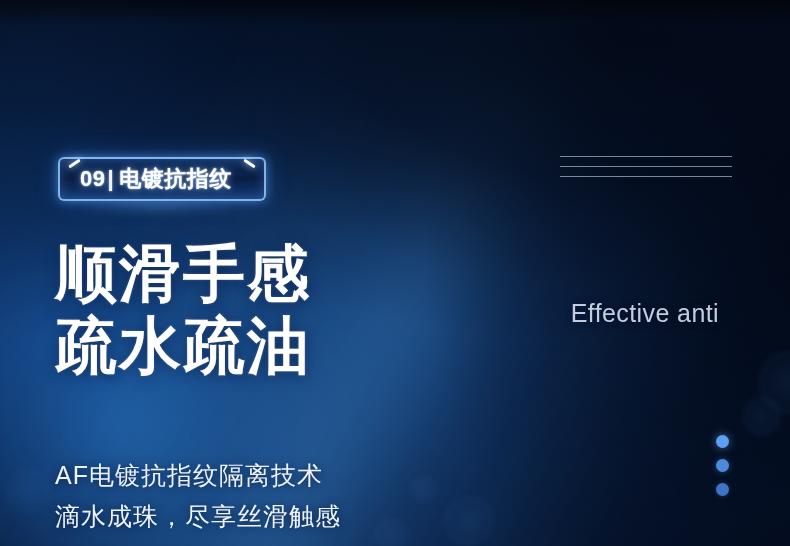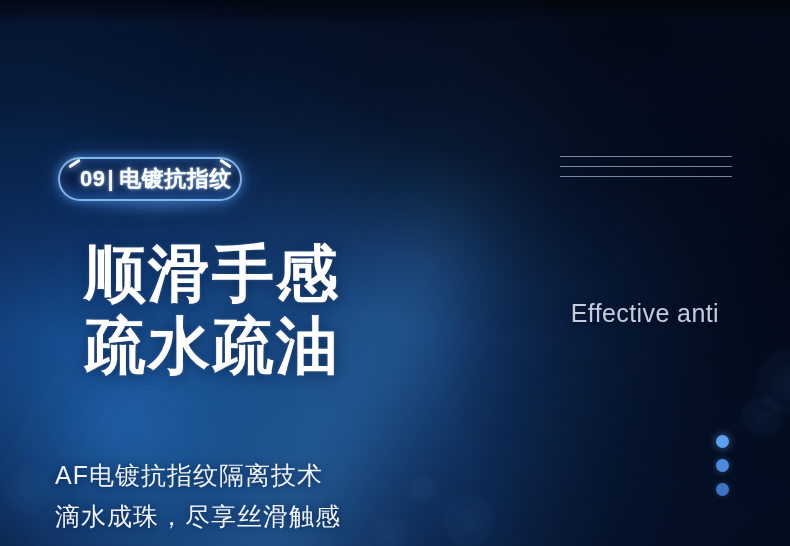--- a/index.html
+++ b/index.html
@@ -120,24 +120,24 @@
     filter: blur(1.2px);
   }
   .bubble.soft { filter: blur(3px); border-color: rgba(110,170,235,0.22); }
 
   
   .badge {
     position: absolute;
     left: 58px;
     top: 157px;
     height: 40px;
-    padding: 0 8px 0 20px;
+    padding: 0 32px 0 20px;
     display: flex;
     align-items: center;
-    border-radius: 22px;
+    border-radius: 6px;
     border: 2px solid rgba(150,205,255,0.85);
     background: linear-gradient(to bottom,
         rgba(16,46,96,0.75) 0%,
         rgba(10,30,68,0.92) 48%,
         rgba(22,62,124,0.80) 100%);
     box-shadow:
       0 0 10px rgba(90,165,255,0.55),
       0 0 22px rgba(60,130,230,0.38),
       inset 0 0 12px rgba(90,160,250,0.30);
   }
@@ -178,21 +178,20 @@
   .headline {
     position: absolute;
     left: 55px;
     top: 238px;
     color: #ffffff;
     font-size: 62px;
     font-weight: 700;
     line-height: 1.16;
     letter-spacing: 2px;
     text-shadow: 0 2px 14px rgba(10,35,80,0.85), 0 0 3px rgba(255,255,255,0.25);
-    margin-left: 29px;
   }
   .headline div { white-space: nowrap; }
 
   
   .subtitle {
     position: absolute;
     left: 55px;
     top: 428px;
     color: #eef3fb;
     font-size: 25px;

